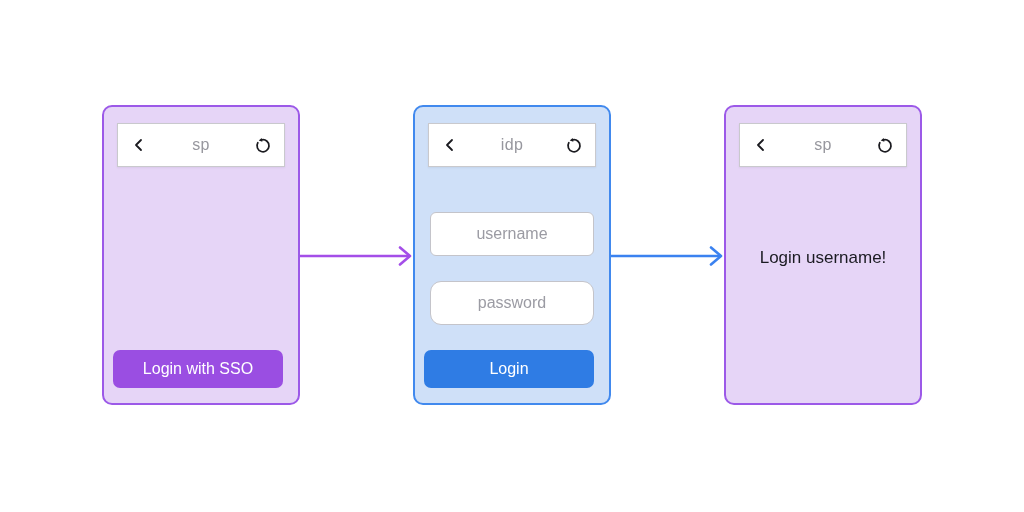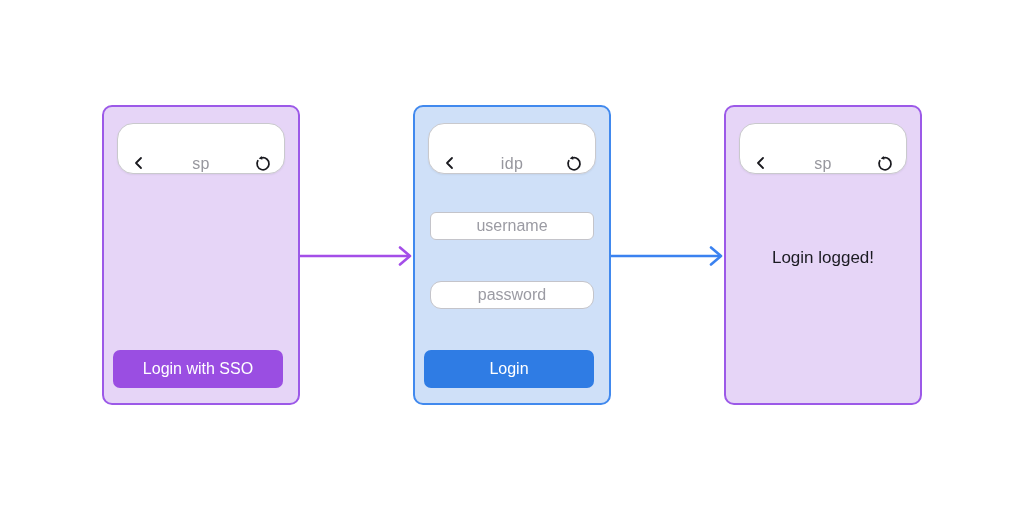--- a/index.html
+++ b/index.html
@@ -22,27 +22,27 @@
   }
   .panel.purple { background: var(--purple-bg); border-color: var(--purple-border); }
   .panel.blue   { background: var(--blue-bg);   border-color: var(--blue-border); }
   .panel-1 { left: 102px; }
   .panel-2 { left: 413px; }
   .panel-3 { left: 724px; }
 
   .addressbar {
     position: absolute;
     left: 13px; right: 13px; top: 16px;
-    height: 51px;
+    height: 44px;
     background: #ffffff;
     border: 1px solid #c9c9cd;
-    border-radius: 16px;
+    border-radius: 0;
     box-sizing: border-box;
     display: flex;
-    align-items: flex-end;
+    align-items: center;
     padding: 0 11px;
     box-shadow: 0 1px 2px rgba(0,0,0,0.06);
   }
   .addr-label {
     flex: 1;
     text-align: center;
     font-size: 16px;
     color: #97979e;
     letter-spacing: 0.3px;
     user-select: none;
@@ -59,21 +59,21 @@
     left: 0; right: 0;
     top: 141px;
     text-align: center;
     font-size: 17px;
     color: #1b1b22;
   }
 
   .field {
     position: absolute;
     left: 15px; right: 15px;
-    height: 28px;
+    height: 44px;
     box-sizing: border-box;
     width: calc(100% - 30px);
     background: #ffffff;
     border: 1px solid #c4c4ca;
     border-radius: 6px;
     text-align: center;
     font-size: 16px;
     font-family: "Liberation Sans", sans-serif;
     color: #333;
     outline: none;
@@ -168,16 +168,16 @@
           </svg>
       </span>
       <span class="addr-label">sp</span>
       <span class="icon-btn">
         <svg width="18" height="18" viewBox="0 0 24 24">
           <path d="M10.61 5.12 A8 8 0 1 1 5.07 9" fill="none" stroke="currentColor" stroke-width="2.3" stroke-linecap="round"></path>
           <path d="M6.3 5.9 L10.3 2.5 L11.2 7.8 Z" fill="currentColor"></path>
         </svg>
       </span>
     </div>
-    <div class="message">Login logged!</div>
+    <div class="message">Login username!</div>
   </div>
 
 </div>
 
 </body></html>

